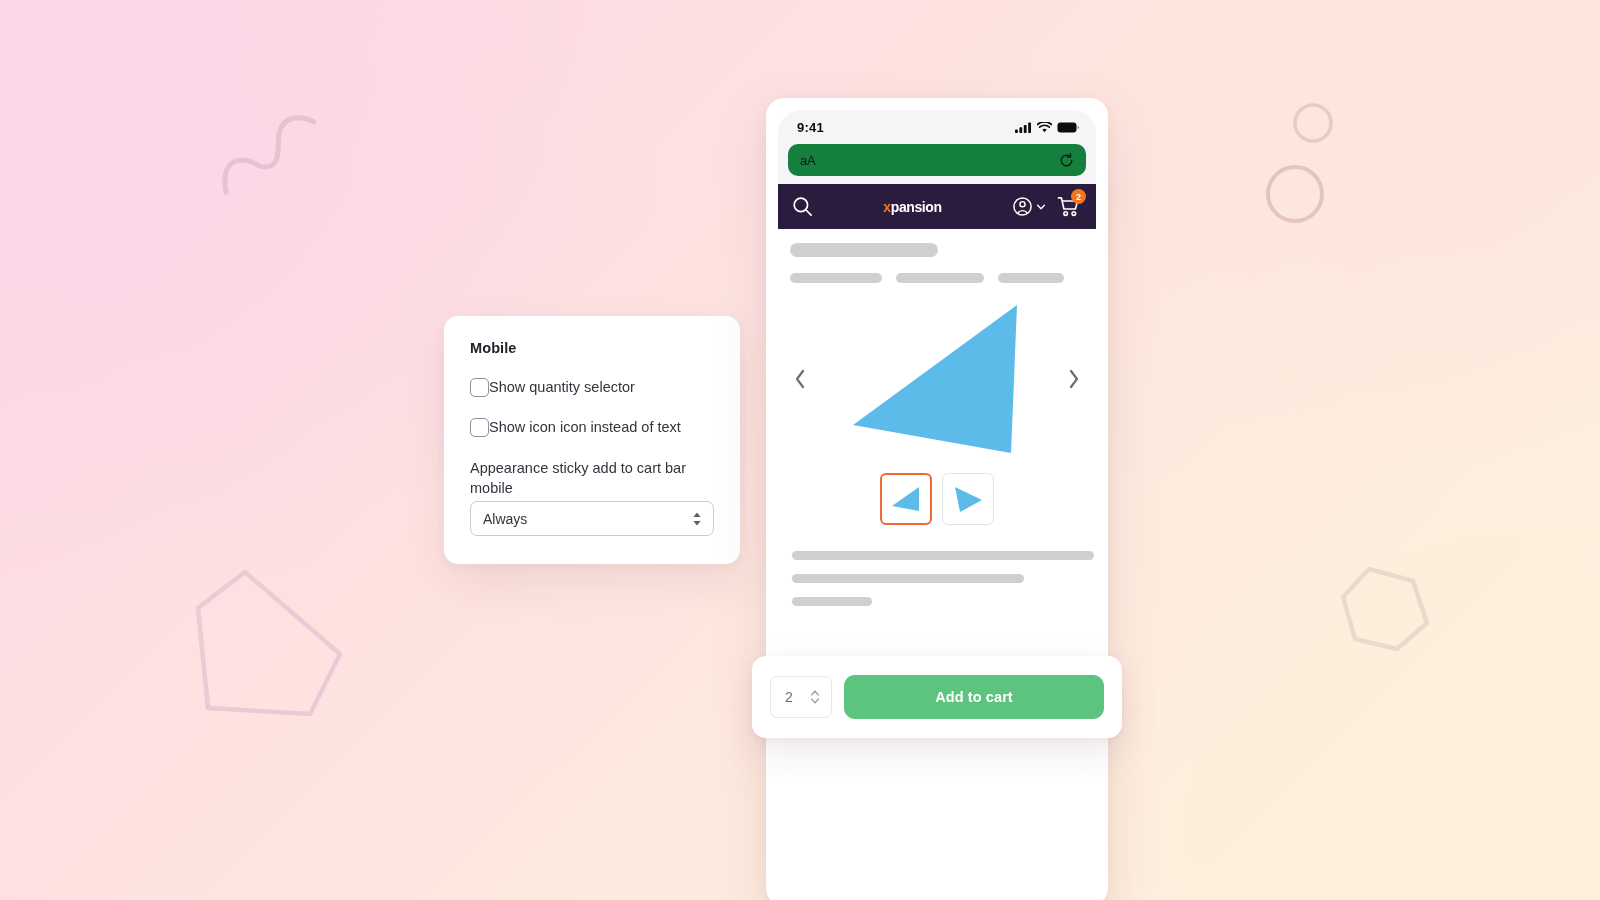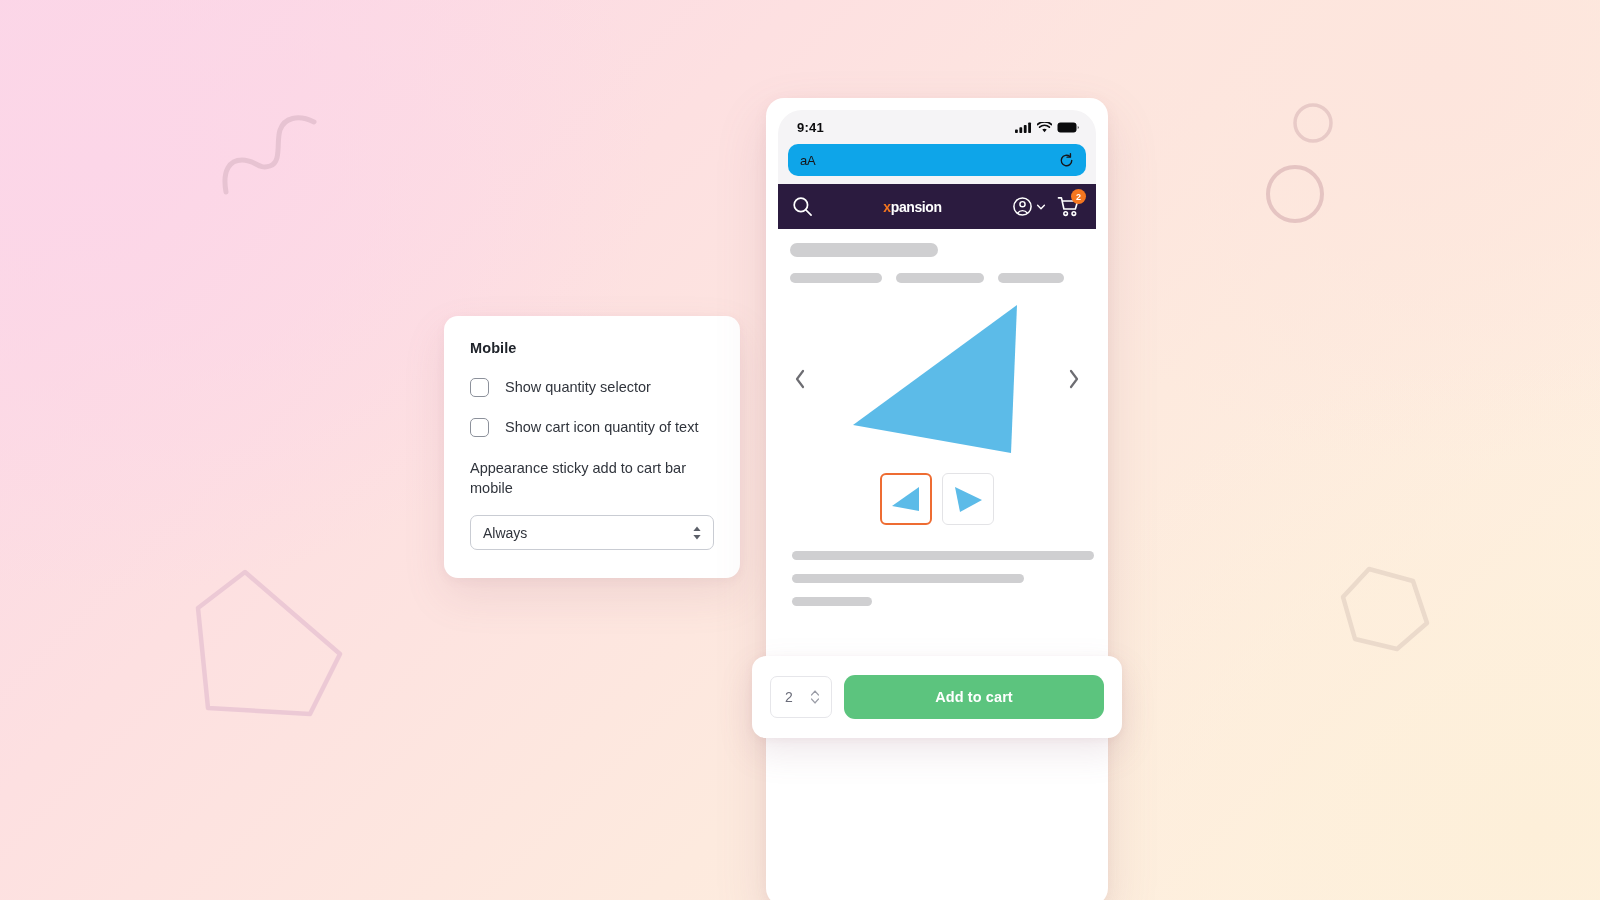--- a/index.html
+++ b/index.html
@@ -45,41 +45,41 @@
   #settings-card .card-title {
     font-size: 14.5px;
     font-weight: bold;
     color: #20242b;
     letter-spacing: .1px;
     margin-bottom: 22px;
   }
   .check-row {
     display: flex;
     align-items: center;
-    gap: 16px;
+    gap: 0;
     margin-bottom: 21px;
   }
   .checkbox {
     width: 19px; height: 19px;
     border: 1.6px solid #8c919b;
     border-radius: 5px;
     background: #fff;
     flex: 0 0 auto;
   }
   .check-label {
     font-size: 14.5px;
     color: #30343c;
     line-height: 1.2;
   }
   #select-field-label {
     font-size: 14.5px;
     color: #30343c;
     line-height: 1.38;
     margin-top: 6px;
-    margin-bottom: 17px;
+    margin-bottom: 3px;
   }
   #appearance-select {
     position: relative;
     height: 35px;
     border: 1px solid #c9ccd3;
     border-radius: 7px;
     background: #fff;
     display: flex;
     align-items: center;
     padding: 0 12px;
@@ -136,21 +136,21 @@
   #status-icons { display: flex; align-items: center; gap: 5px; line-height: 0; }
 
   
   #safari-bar {
     height: 40px;
     background: #f5f4f6;
     padding: 0 10px 8px 10px;
   }
   #url-pill {
     height: 32px;
-    background: #0ea5e9;
+    background: #15803d;
     border-radius: 10px;
     display: flex;
     align-items: center;
     justify-content: space-between;
     padding: 0 12px;
   }
   #url-aa {
     font-size: 13px;
     color: #16161a;
     letter-spacing: -0.3px;
@@ -311,21 +311,21 @@
   <div id="settings-card">
     <div class="card-title">Mobile</div>
 
     <div class="check-row">
       <div class="checkbox"></div>
       <div class="check-label">Show quantity selector</div>
     </div>
 
     <div class="check-row">
       <div class="checkbox"></div>
-      <div class="check-label">Show cart icon quantity of text</div>
+      <div class="check-label">Show icon icon instead of text</div>
     </div>
 
     <div id="select-field-label">Appearance sticky add to cart bar mobile</div>
 
     <div id="appearance-select">
       <span class="sel-value">Always</span>
       <span class="sel-arrows">
         <svg width="10" height="16" viewBox="0 0 10 16">
           <path d="M5 1.5 L8.6 6 L1.4 6 Z" fill="#5b5f68"></path>
           <path d="M5 14.5 L8.6 10 L1.4 10 Z" fill="#5b5f68"></path>

